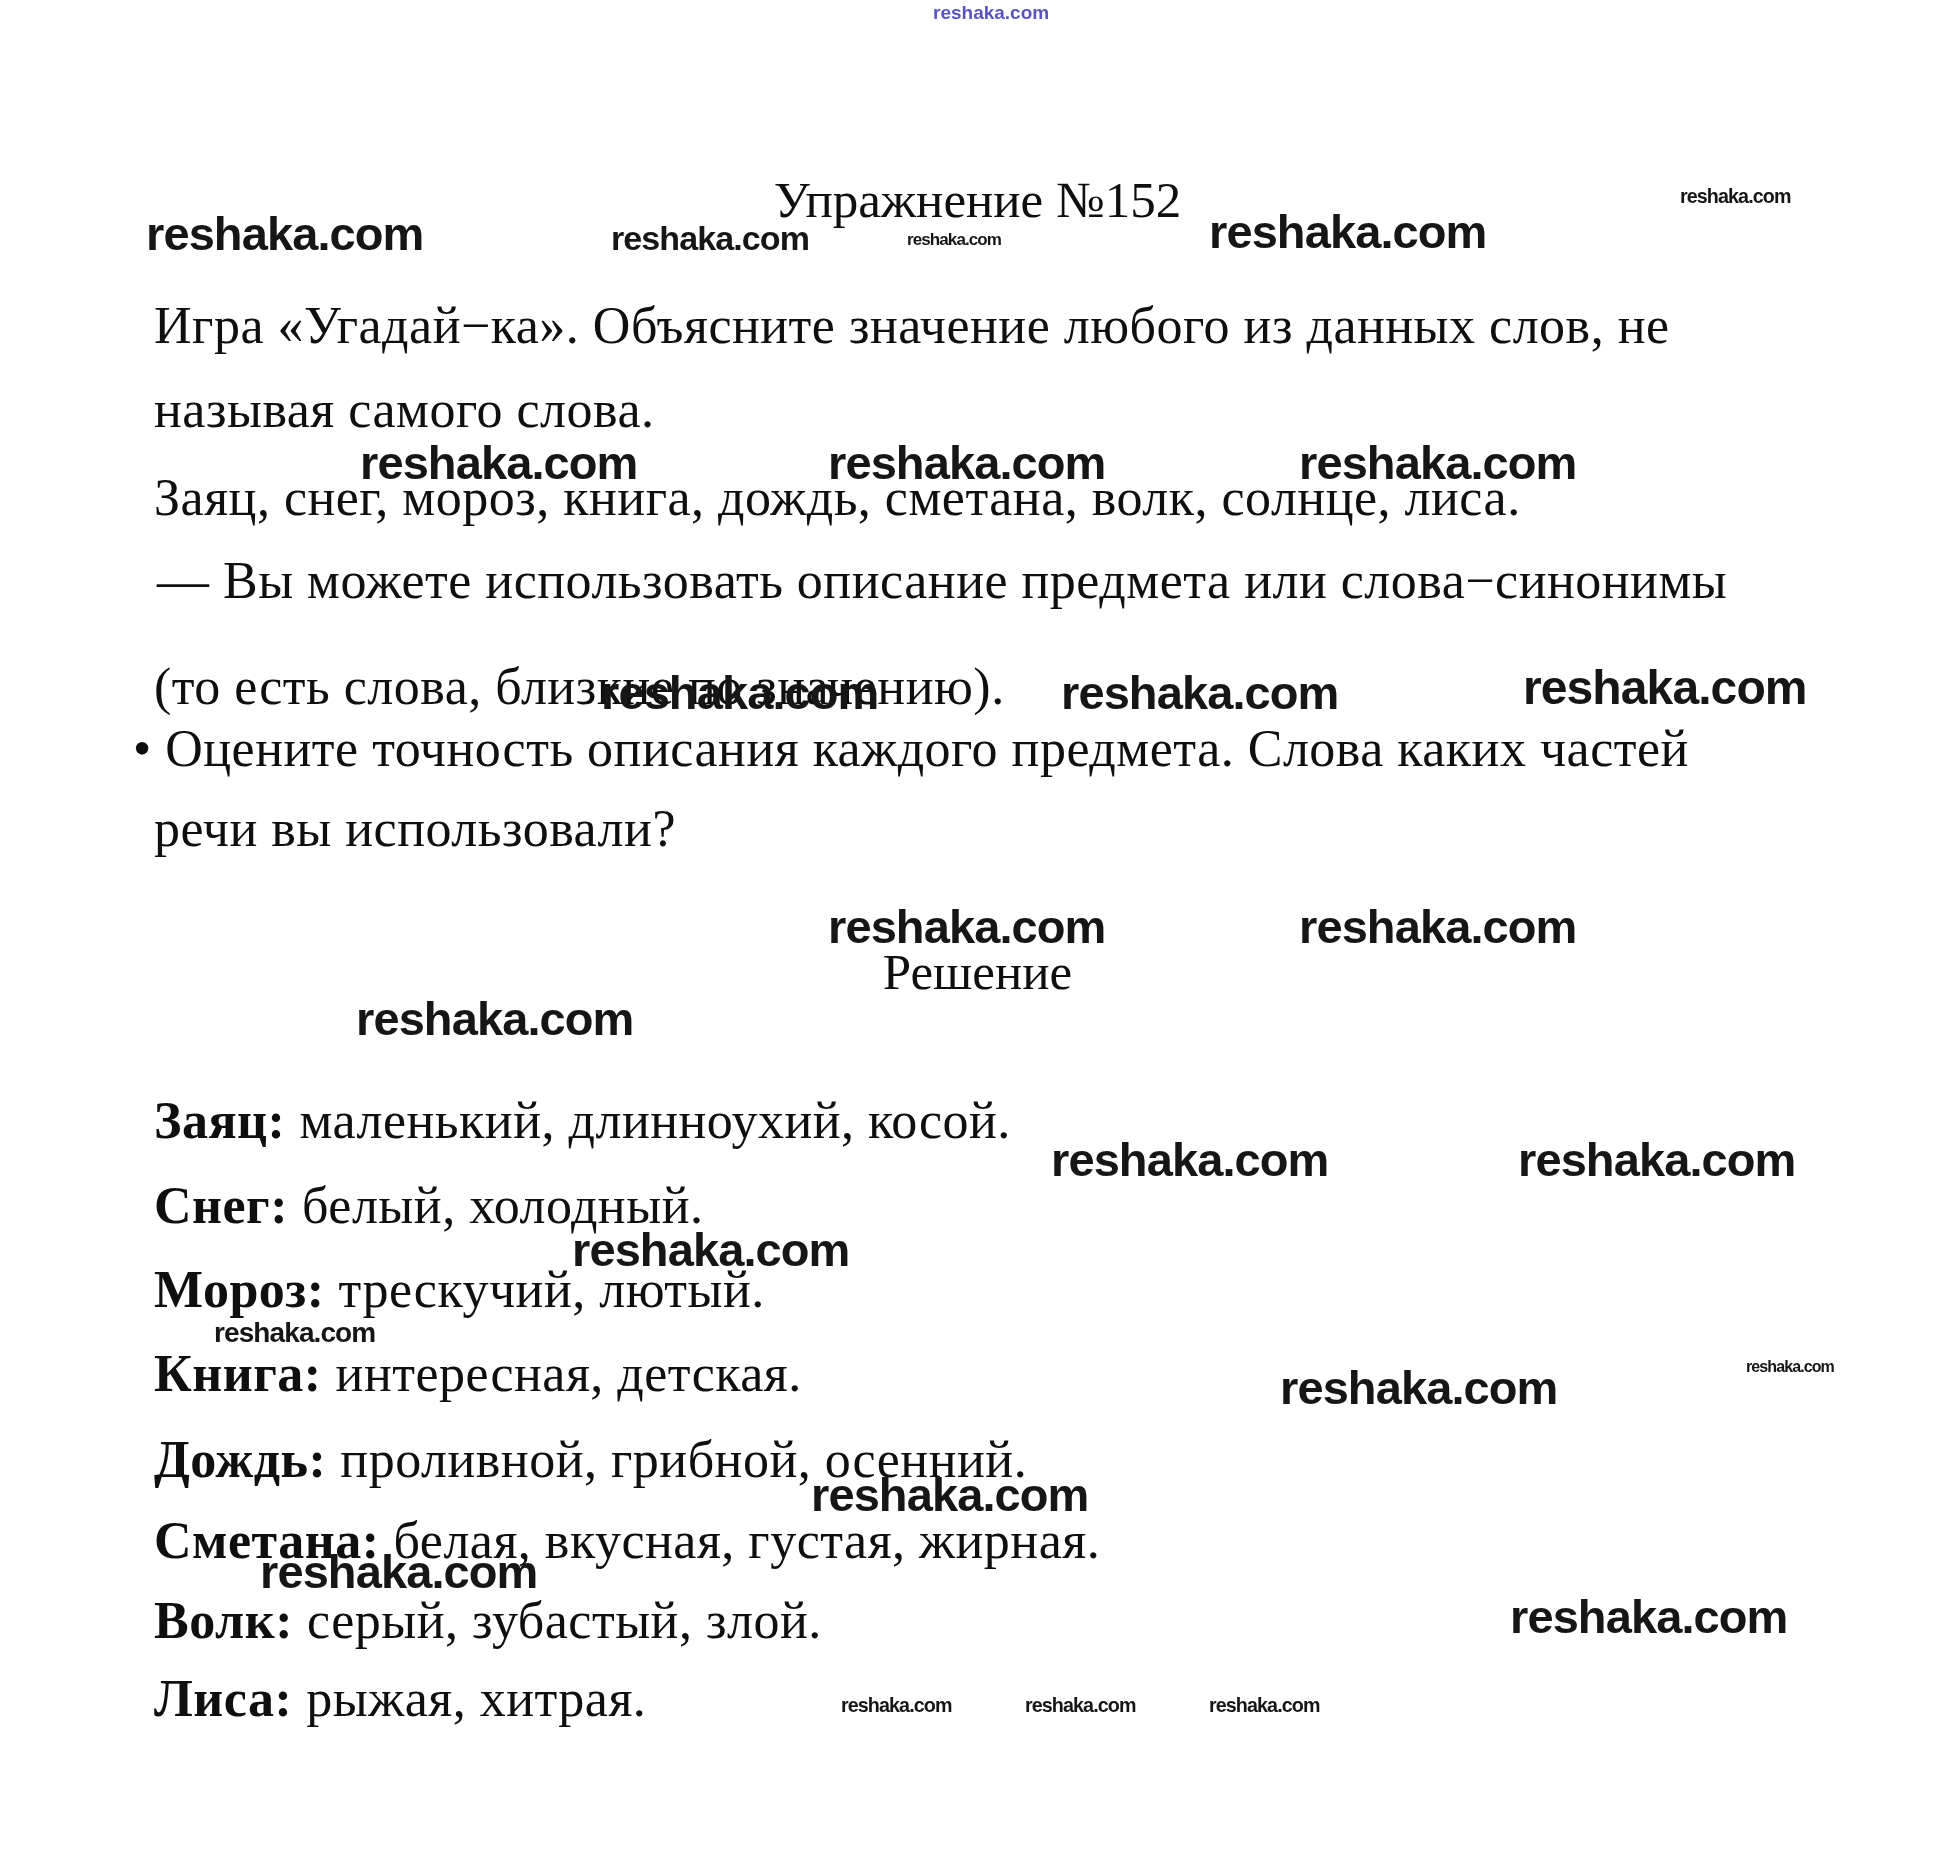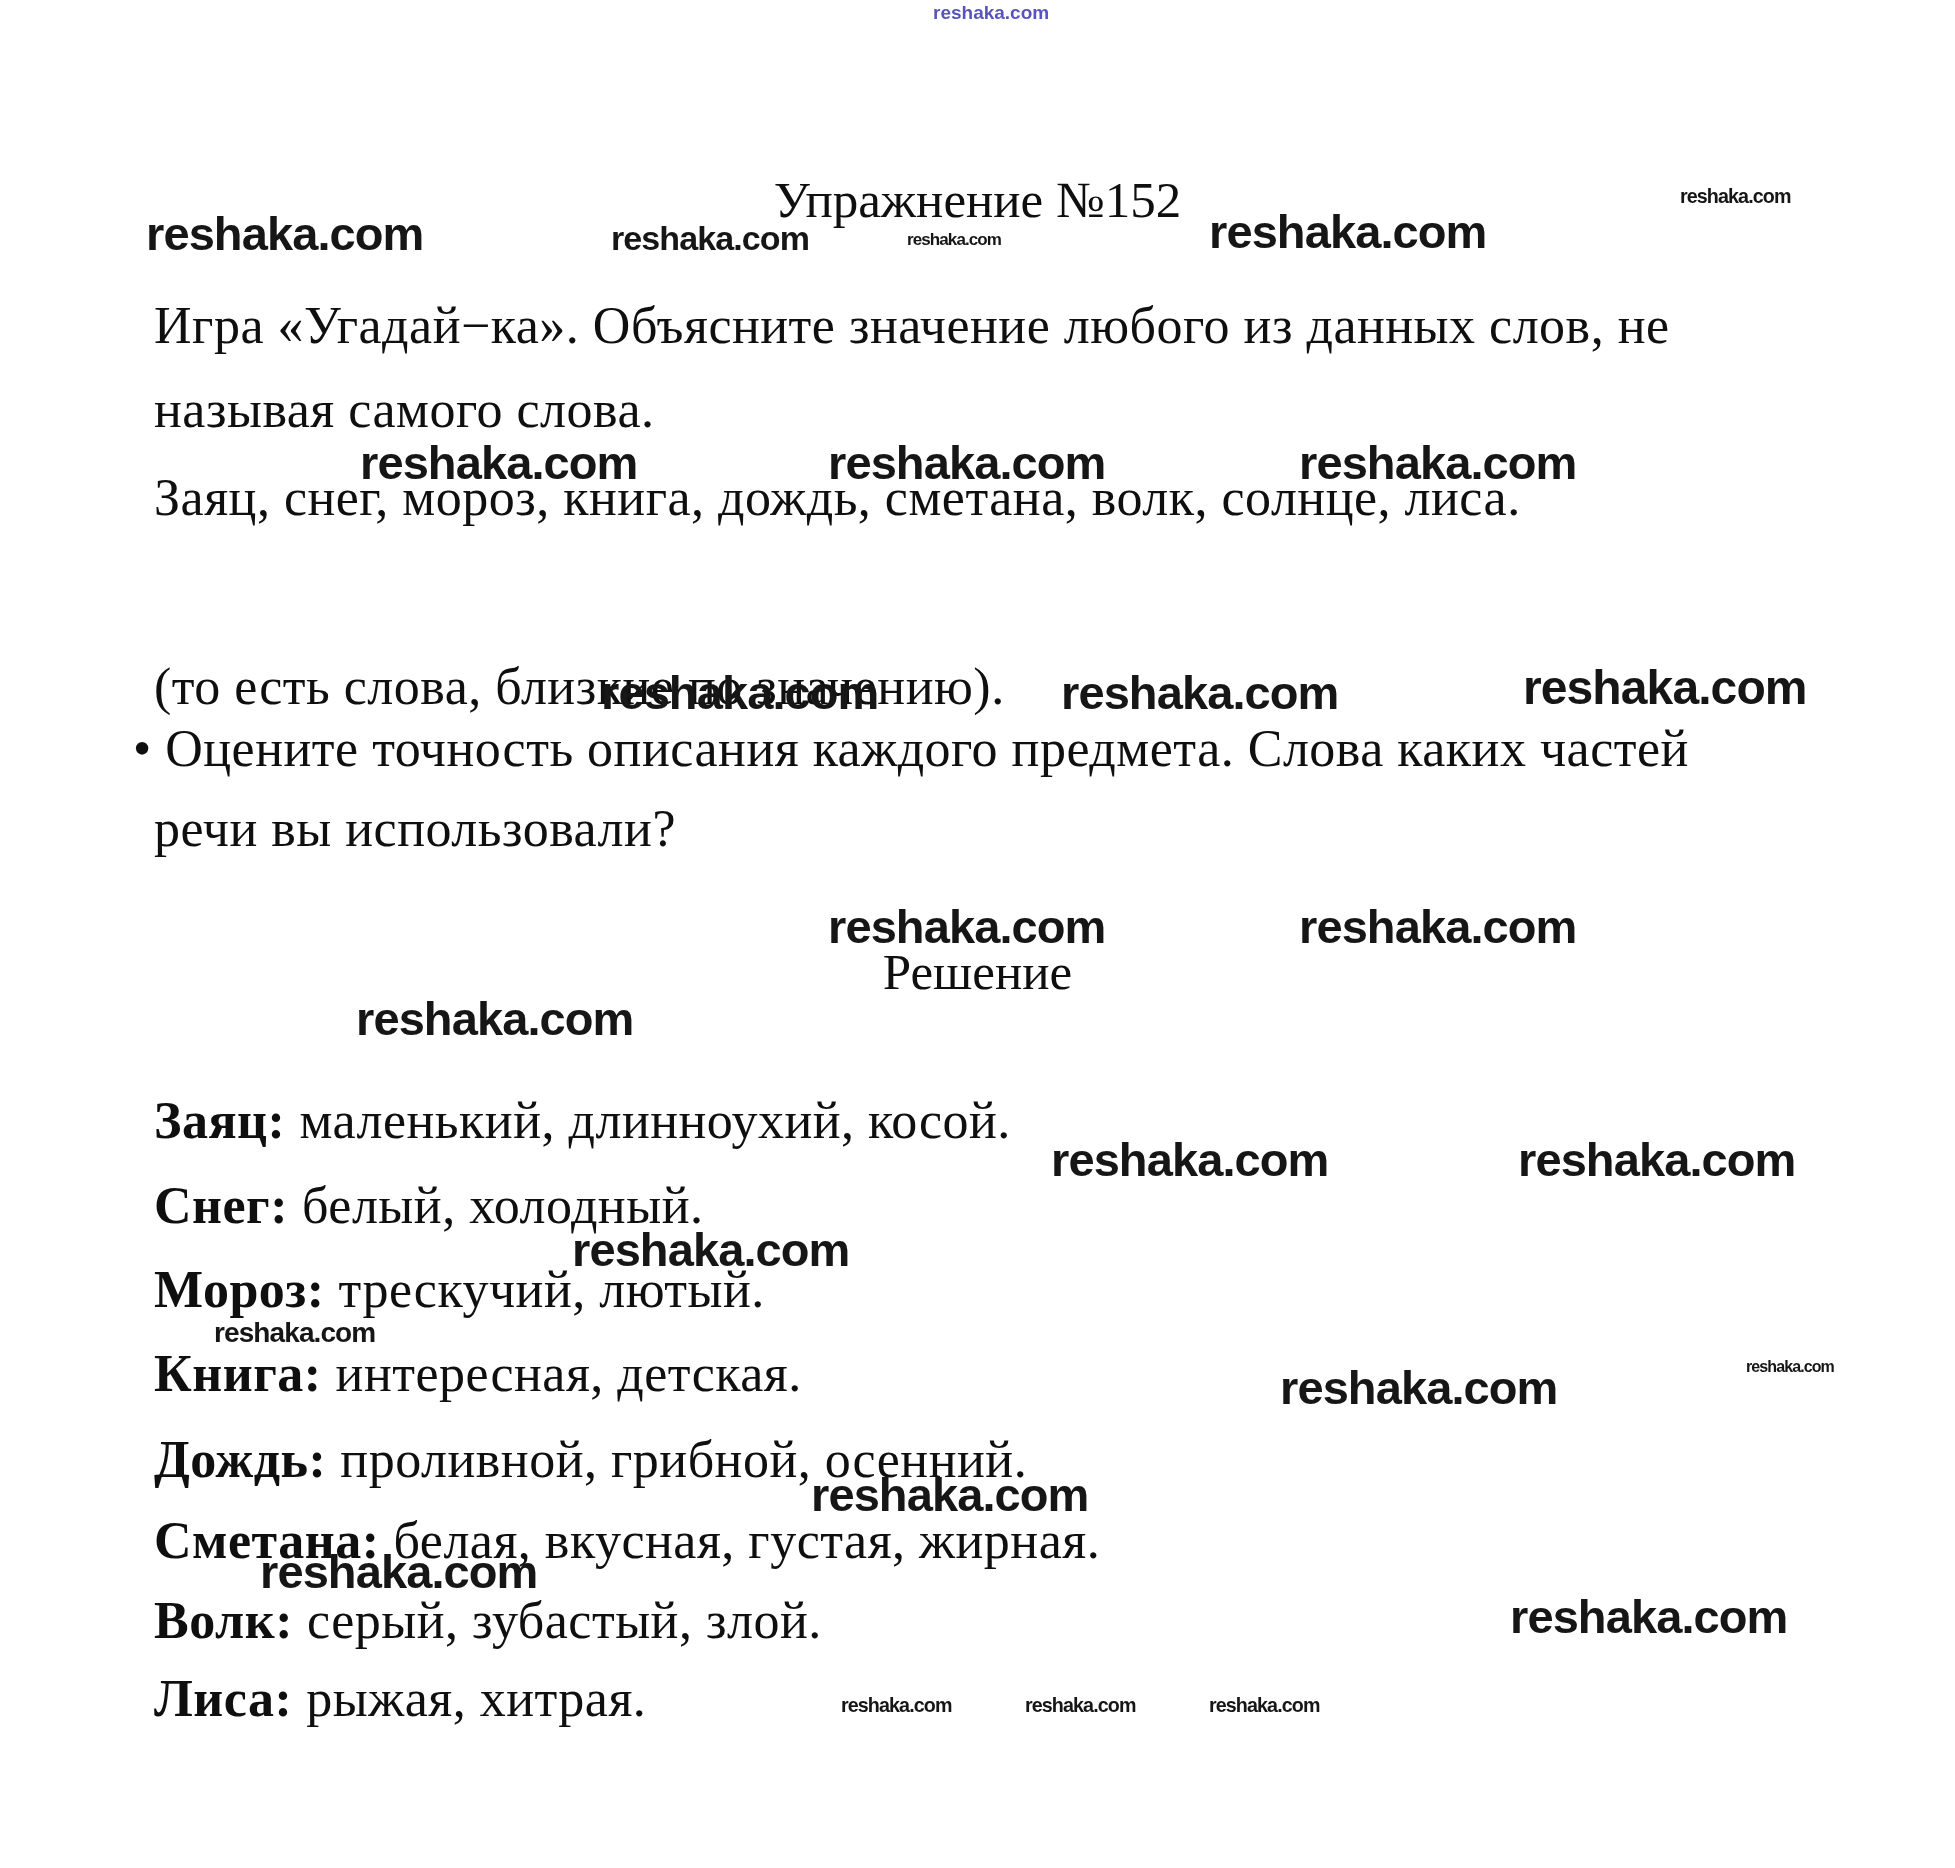--- a/index.html
+++ b/index.html
@@ -84,20 +84,21 @@
 
   <div class="wm" style="left:841px;top:1694px;font-size:19.7px;">reshaka.com</div>
   <div class="wm" style="left:1025px;top:1694px;font-size:19.7px;">reshaka.com</div>
   <div class="wm" style="left:1209px;top:1694px;font-size:19.7px;">reshaka.com</div>
 
   <div class="centerline txt" style="top:171px;">Упражнение №152</div>
 
   <div class="line txt" style="left:154px;top:297px;">Игра «Угадай−ка». Объясните значение любого из данных слов, не</div>
   <div class="line txt" style="left:154px;top:381px;">называя самого слова.</div>
   <div class="line txt" style="left:154px;top:469px;">Заяц, снег, мороз, книга, дождь, сметана, волк, солнце, лиса.</div>
+  <div class="line txt" style="left:157px;top:552px;">— Вы можете использовать описание предмета или слова−синонимы</div>
   <div class="line txt" style="left:154px;top:633px;margin-top:25px;">(то есть слова, близкие по значению).</div>
   <div class="line txt" style="left:133px;top:720px;">• Оцените точность описания каждого предмета. Слова каких частей</div>
   <div class="line txt" style="left:154px;top:800px;">речи вы использовали?</div>
 
   <div class="centerline txt" style="top:943px;">Решение</div>
 
   <div class="line txt" style="left:154px;top:1092px;font-family:Liberation Serif, serif;">
     <span class="sol-term">Заяц:</span><span class="sol-desc">маленький, длинноухий, косой.</span>
   </div>
   <div class="line txt" style="left:154px;top:1177px;">

